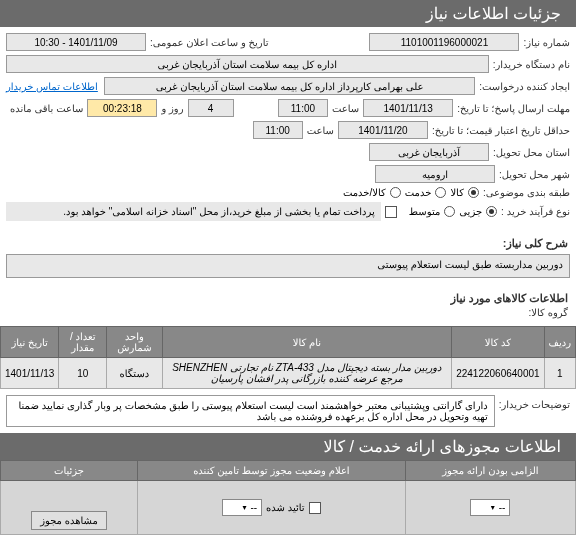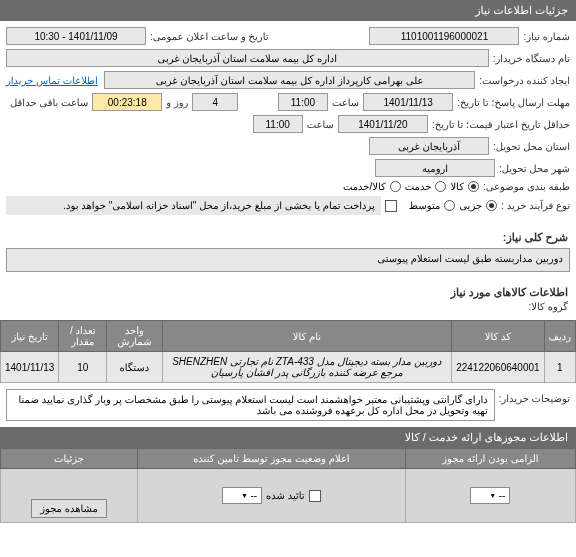--- a/index.html
+++ b/index.html
@@ -6,22 +6,22 @@
 body {
   font-family: Tahoma, Arial, sans-serif;
   font-size: 11px;
   background: #fff;
   direction: rtl;
   width: 576px;
 }
 .panel-header {
   background: #6b6b6b;
   color: #fff;
-  padding: 4px 8px;
-  font-size: 11px;
+  padding: 4px 15px;
+  font-size: 16px;
 }
 .form-area {
   padding: 6px;
   background: #fff;
 }
 .row {
   display: flex;
   align-items: center;
   margin-bottom: 4px;
   flex-wrap: wrap;
@@ -181,21 +181,21 @@
 
   <div class="row">
     <span class="label">مهلت ارسال پاسخ؛ تا تاریخ:</span>
     <span class="field" style="width:90px">1401/11/13</span>
     <span class="label" style="margin:0 4px">ساعت</span>
     <span class="field" style="width:50px">11:00</span>
     <span class="spacer"></span>
     <span class="field" style="width:40px">4</span>
     <span class="label" style="margin:0 4px">روز و</span>
     <span class="field" style="width:70px;background:#ffe9a8">00:23:18</span>
-    <span class="label" style="margin-right:4px">ساعت باقی حداقل</span>
+    <span class="label" style="margin-right:4px">ساعت باقی مانده</span>
   </div>
 
   <div class="row">
     <span class="label">حداقل تاریخ اعتبار قیمت؛ تا تاریخ:</span>
     <span class="field" style="width:90px">1401/11/20</span>
     <span class="label" style="margin:0 4px">ساعت</span>
     <span class="field" style="width:50px">11:00</span>
   </div>
 
   <div class="row">

